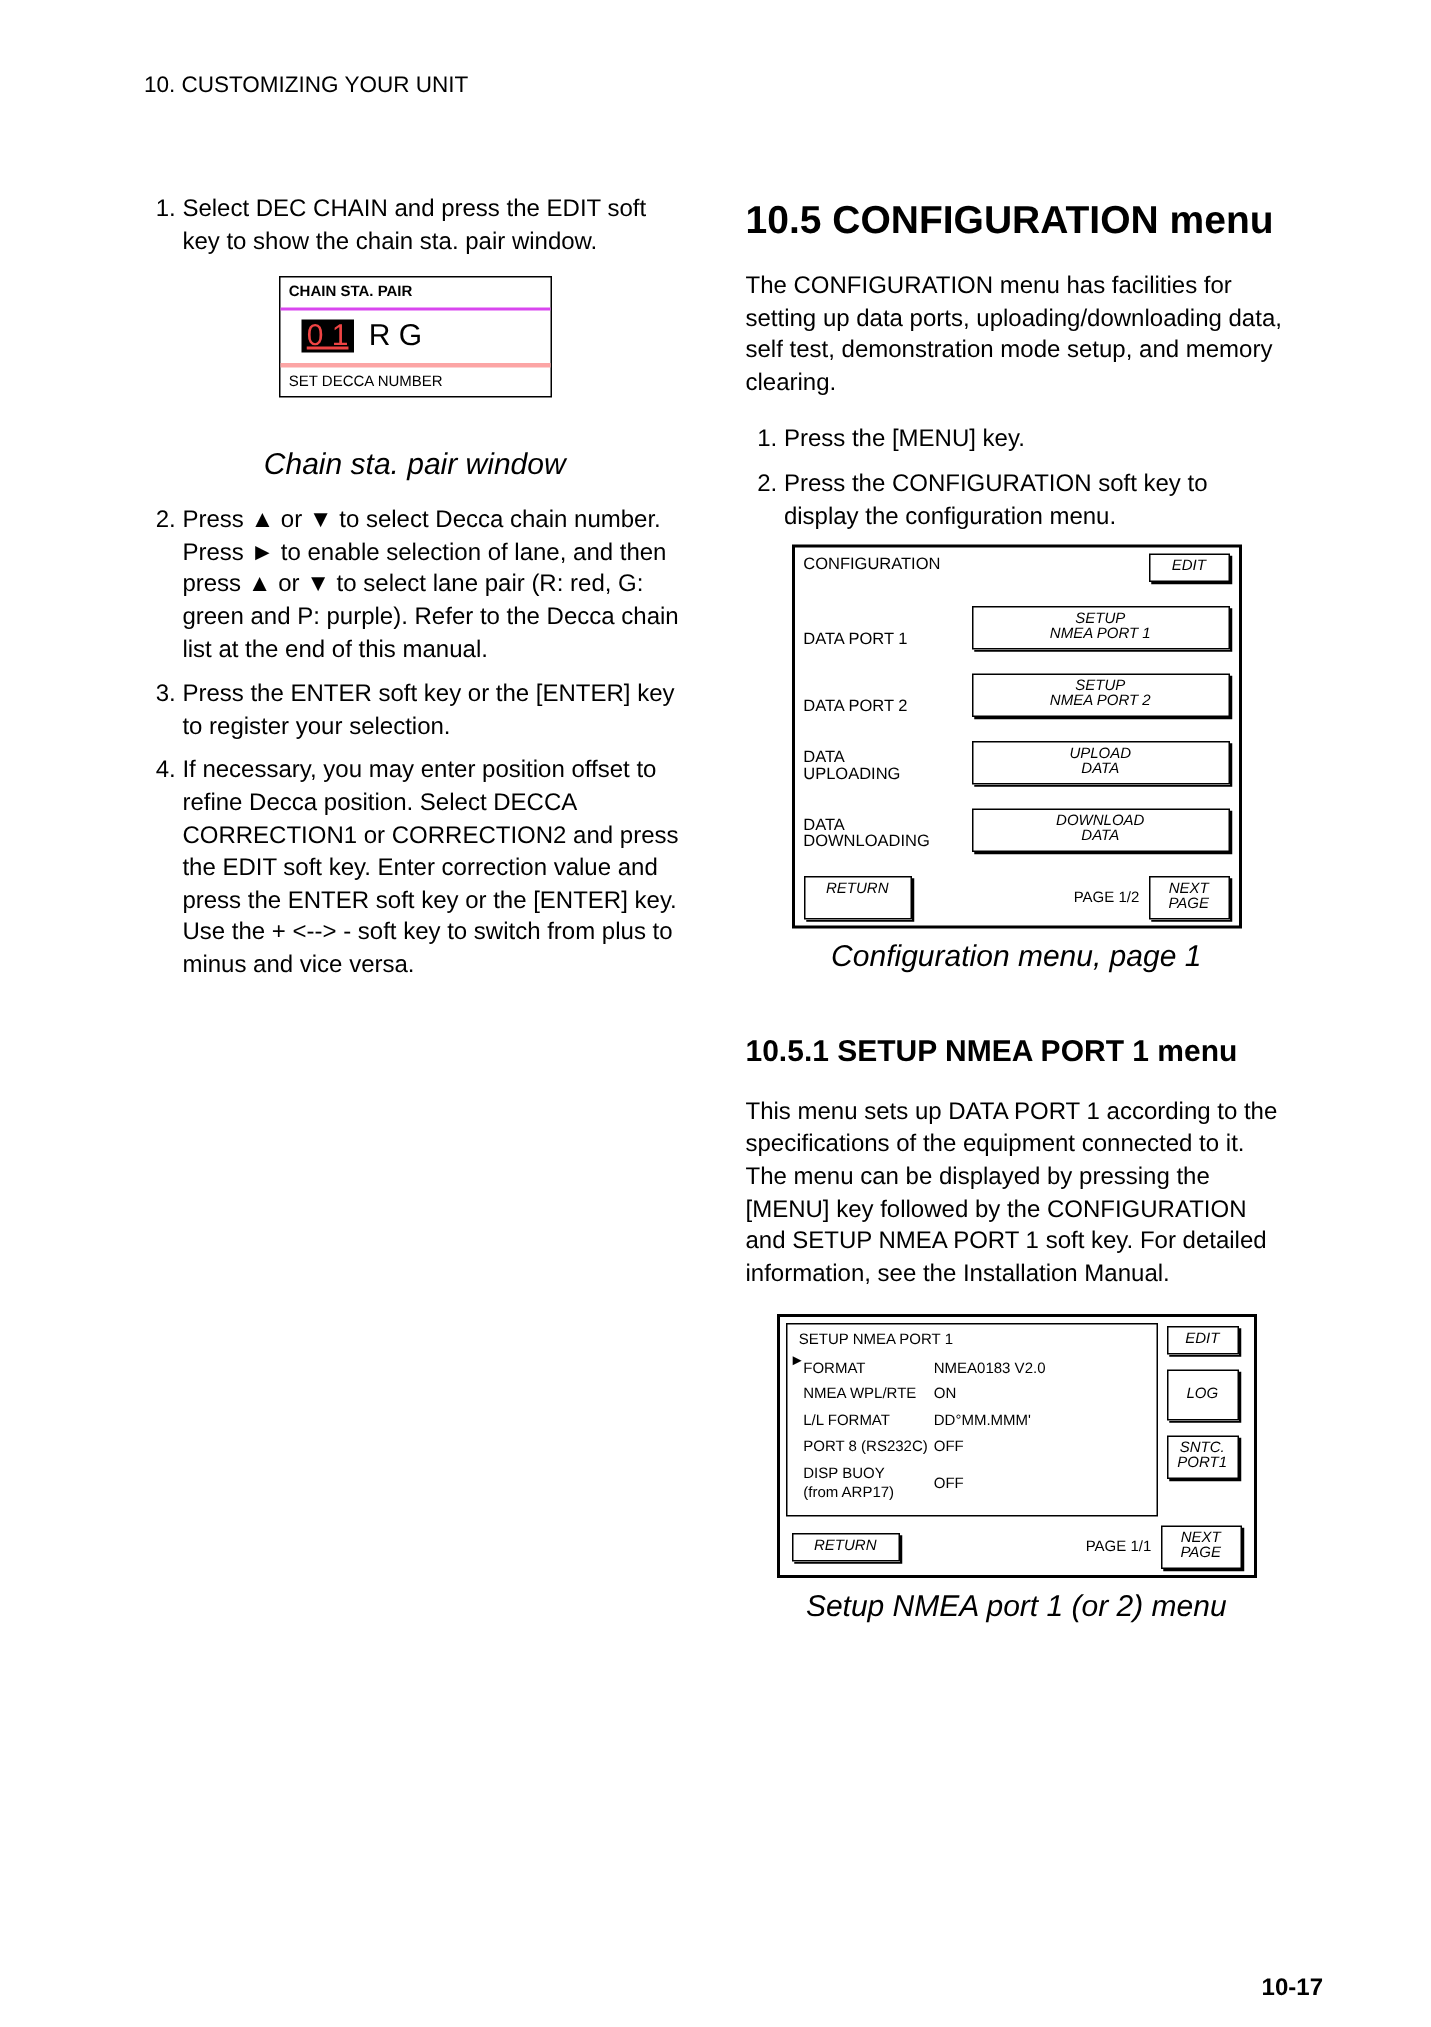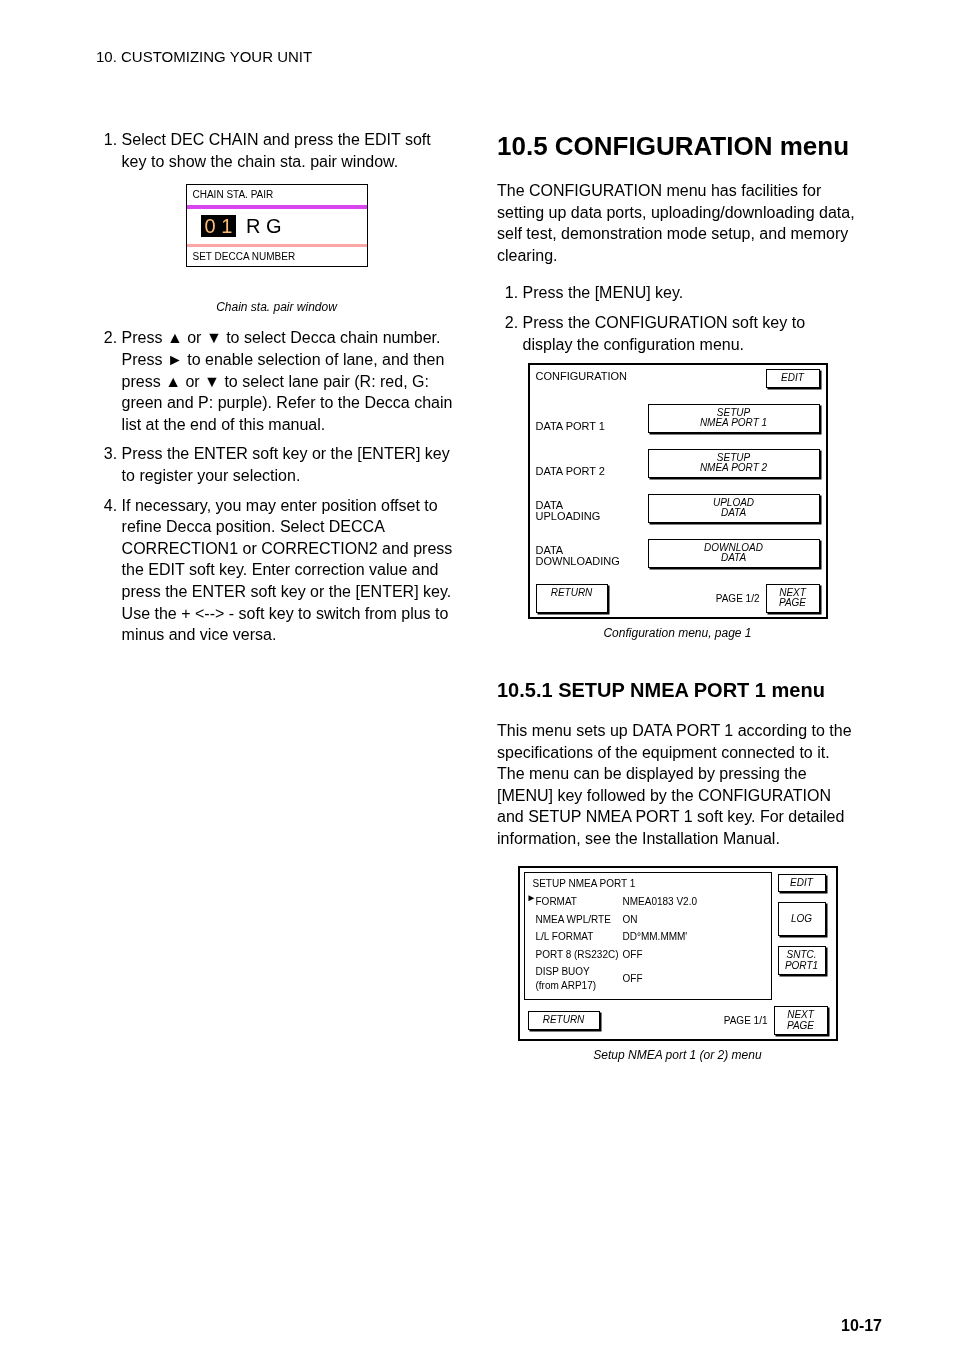--- a/index.html
+++ b/index.html
@@ -38,42 +38,44 @@
     margin-bottom: 8px;
   }
 
   
   .chain-window {
     margin: 12px auto 32px;
     width: 180px;
     border: 1px solid #000;
   }
   .chain-window .title {
-    border-bottom: 4px solid #d946ef;
+    border-bottom: 2px solid #d946ef;
     font-size: 10px;
     padding: 3px 6px;
+    font-weight: bold;
   }
   .chain-window .big-row {
     font-size: 20px;
     padding: 4px 0 4px 14px;
   }
   .chain-window .big-row .inv {
     background: #000;
-    color: #fdba74;
+    color: #ef4444;
     padding: 0 4px;
     margin-right: 4px;
+    text-decoration: underline;
   }
   .chain-window .sub-row {
     border-top: 3px solid #fca5a5;
     font-size: 10px;
     padding: 3px 6px;
   }
   .fig-caption {
     text-align: center;
-    font-size: 12px;
+    font-size: 20px;
     font-style: italic;
     margin-top: 6px;
     margin-bottom: 12px;
   }
 
   
   .section-title {
     font-size: 24px;
     font-weight: bold;
     margin-bottom: 6px;

